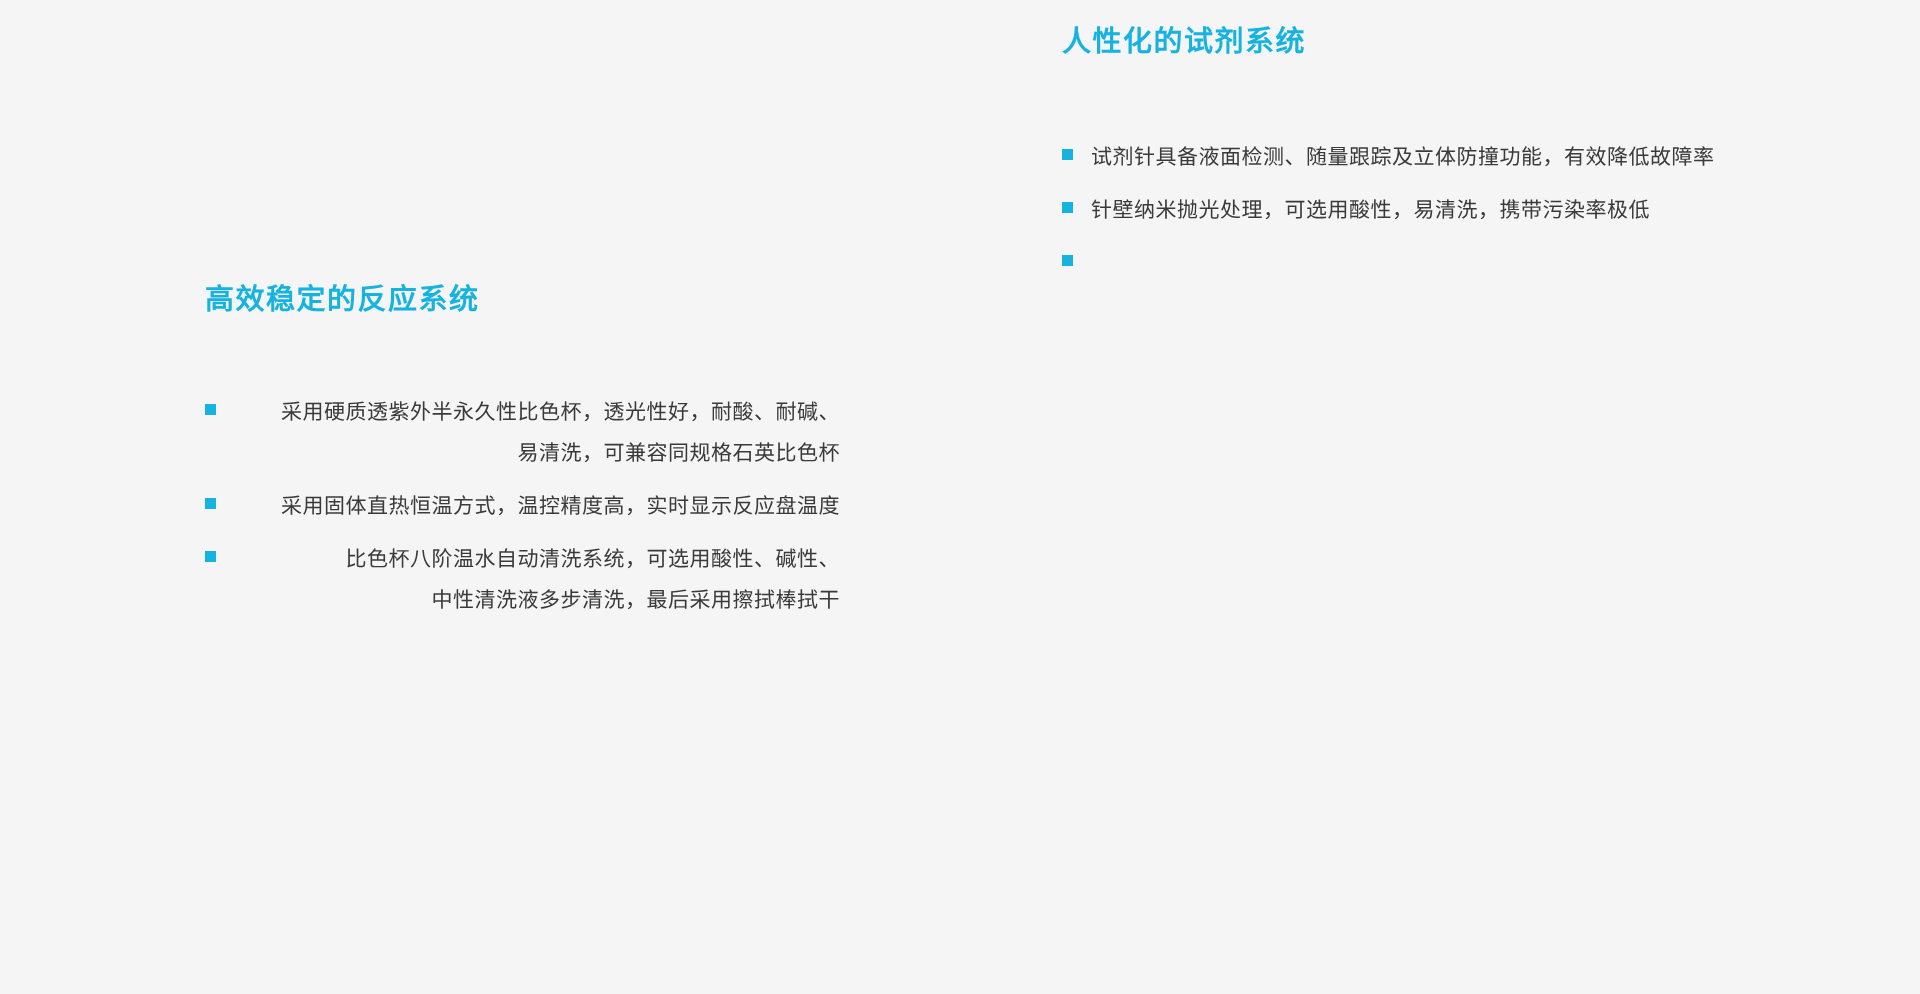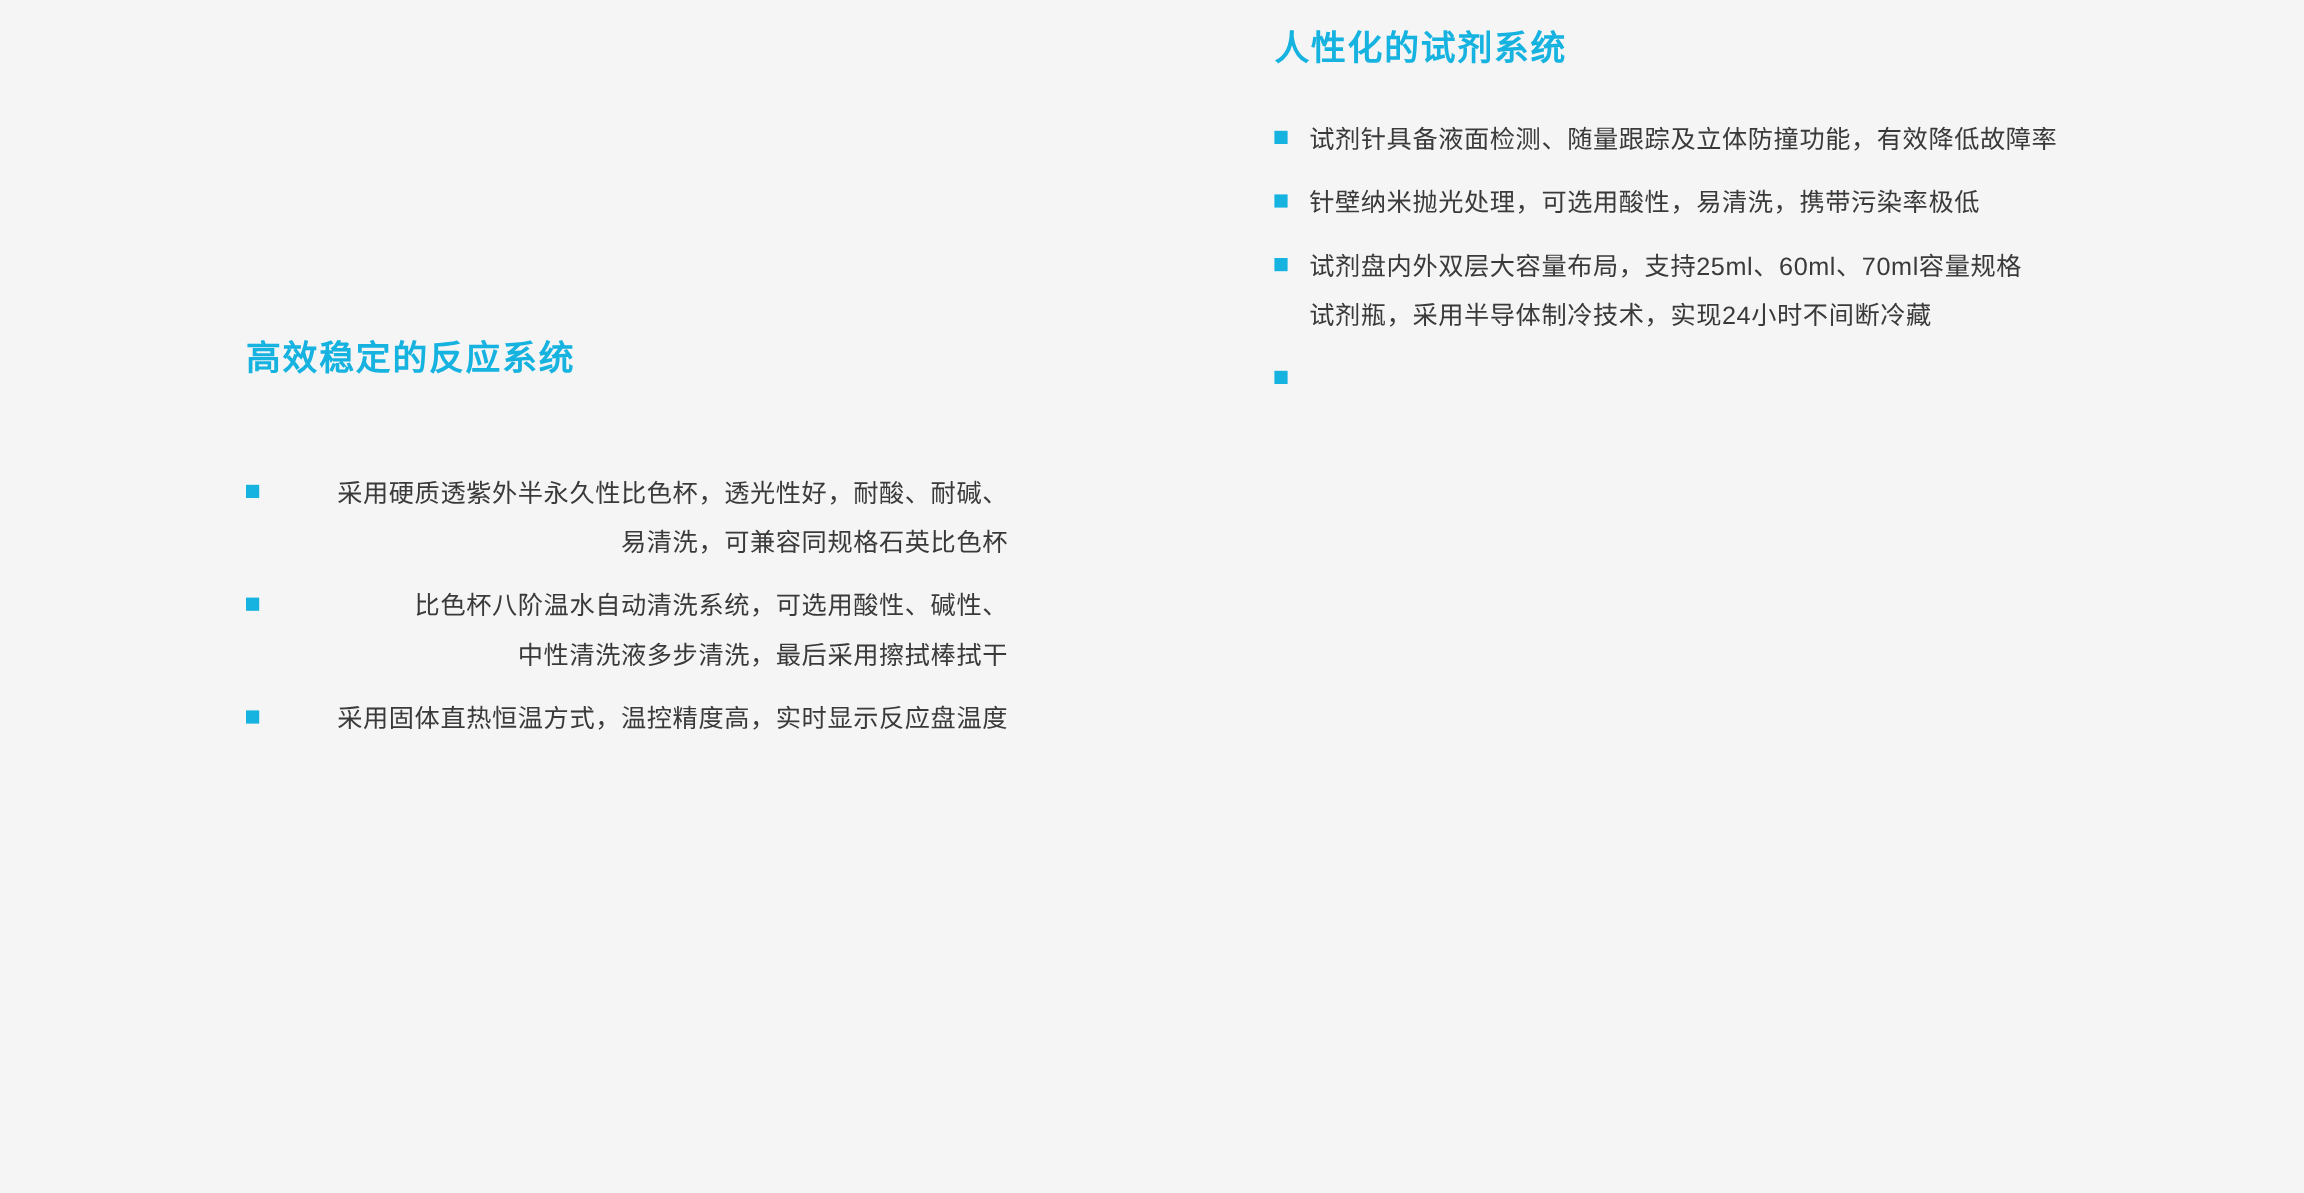--- a/index.html
+++ b/index.html
@@ -54,21 +54,21 @@
   .bullet-list {
     list-style: none;
     margin: 0;
     padding: 0;
   }
   .list-left {
     margin-top: 75px;
     text-align: right;
   }
   .list-right {
-    margin-top: 38px;
+    margin-top: 78px;
   }
   .bullet-item {
     position: relative;
     display: flex;
     align-items: flex-start;
     margin-bottom: 12px;
   }
   .bullet-marker {
     flex: 0 0 auto;
     width: 11px;
@@ -101,46 +101,41 @@
     <div class="column column-left">
       <h2 class="section-title">高效稳定的反应系统</h2>
       <ul class="bullet-list list-left">
         <li class="bullet-item">
           <span class="bullet-marker"></span>
           <span class="bullet-text">采用硬质透紫外半永久性比色杯，透光性好，耐酸、耐碱、
 易清洗，可兼容同规格石英比色杯</span>
         </li>
         <li class="bullet-item">
           <span class="bullet-marker"></span>
-          <span class="bullet-text">比色杯八阶温水自动清洗系统，可选用酸性、碱性、
-中性清洗液多步清洗，最后采用擦拭棒拭干</span>
+          <span class="bullet-text">采用固体直热恒温方式，温控精度高，实时显示反应盘温度</span>
         </li>
         <li class="bullet-item">
           <span class="bullet-marker"></span>
-          <span class="bullet-text">采用固体直热恒温方式，温控精度高，实时显示反应盘温度</span>
+          <span class="bullet-text">比色杯八阶温水自动清洗系统，可选用酸性、碱性、
+中性清洗液多步清洗，最后采用擦拭棒拭干</span>
         </li>
       </ul>
     </div>
 
     <div class="column column-right">
       <h2 class="section-title">人性化的试剂系统</h2>
       <ul class="bullet-list list-right">
         <li class="bullet-item">
           <span class="bullet-marker"></span>
           <span class="bullet-text">试剂针具备液面检测、随量跟踪及立体防撞功能，有效降低故障率</span>
         </li>
         <li class="bullet-item">
           <span class="bullet-marker"></span>
           <span class="bullet-text">针壁纳米抛光处理，可选用酸性，易清洗，携带污染率极低</span>
         </li>
         <li class="bullet-item">
           <span class="bullet-marker"></span>
-          <span class="bullet-text">试剂盘内外双层大容量布局，支持25ml、60ml、70ml容量规格
-试剂瓶，采用半导体制冷技术，实现24小时不间断冷藏</span>
-        </li>
-        <li class="bullet-item">
-          <span class="bullet-marker"></span>
         </li>
       </ul>
     </div>
 
   </div>
 </div>
 
 </body></html>

